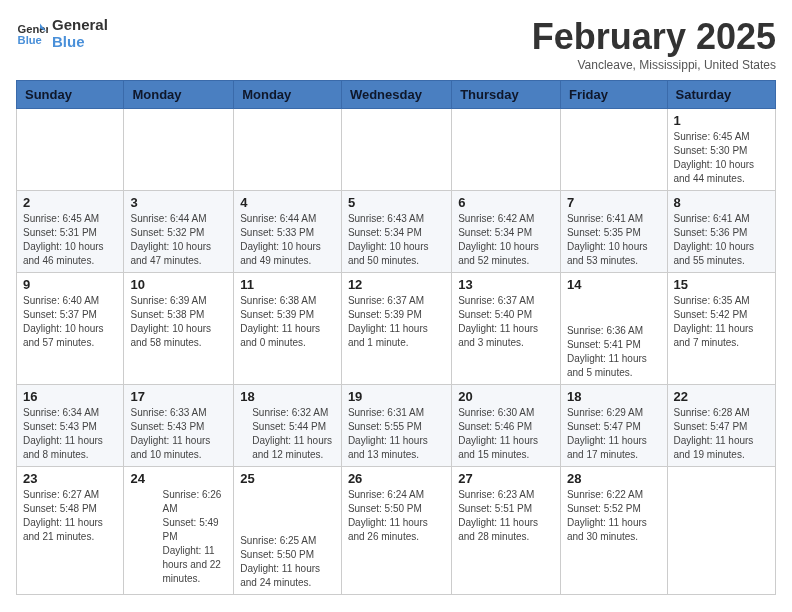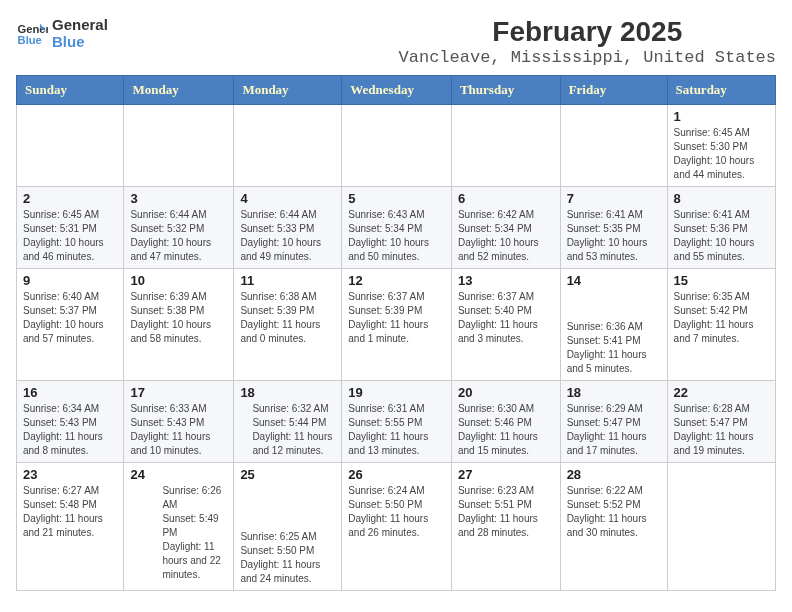--- a/index.html
+++ b/index.html
@@ -22,44 +22,41 @@
       gap: 4px;
     }
     .logo-icon {
       width: 32px;
       height: 32px;
     }
     .title-area {
       text-align: right;
     }
     .month-title {
-      font-size: 28px;
+      font-size: 36px;
       font-weight: bold;
       color: #333;
-      text-align: center;
     }
     .location-title {
-      font-size: 17px;
+      font-size: 12px;
       color: #555;
-      font-family: Liberation Mono, monospace;
     }
     .calendar {
       width: 100%;
       border-collapse: collapse;
       border: 1px solid #ccc;
     }
     .calendar th {
       background-color: #4a7fc1;
-      color: #fef9c3;
+      color: #0f172a;
       font-size: 13px;
       font-weight: bold;
       padding: 6px 8px;
       text-align: left;
       border: 1px solid #3a6aaa;
-      font-family: Liberation Serif, serif;
     }
     .calendar td {
       vertical-align: top;
       border: 1px solid #ccc;
       padding: 4px 6px;
       width: 113px;
       min-height: 80px;
       font-size: 10.5px;
       color: #333;
       background: #fff;

